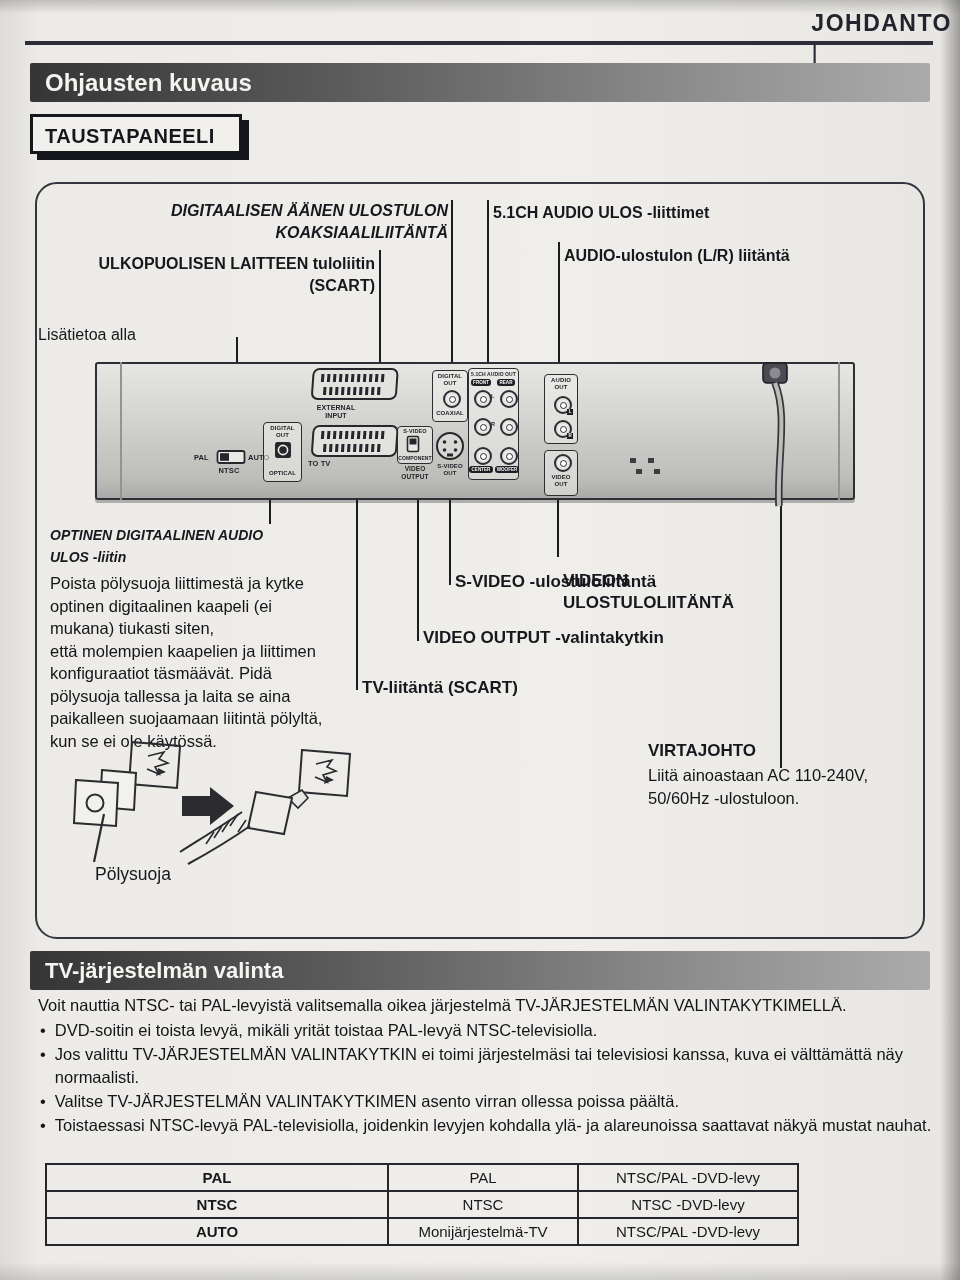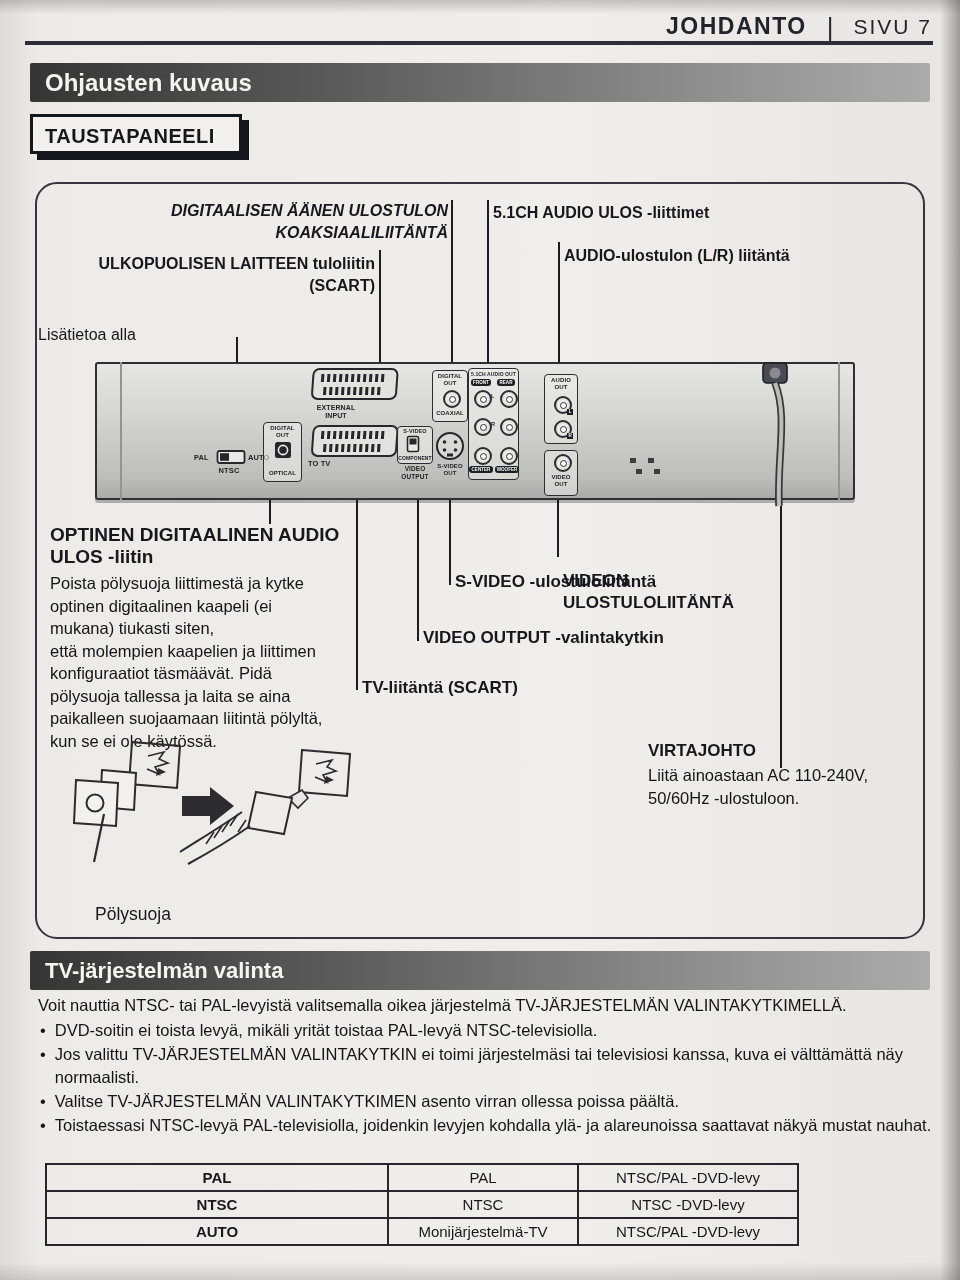--- a/index.html
+++ b/index.html
@@ -9,21 +9,21 @@
       linear-gradient(270deg, rgba(80,80,80,.5) 0, rgba(80,80,80,0) 20px),
       linear-gradient(180deg, rgba(110,110,110,.35) 0, rgba(110,110,110,0) 14px),
       linear-gradient(0deg, rgba(110,110,110,.25) 0, rgba(110,110,110,0) 18px),
       linear-gradient(90deg,#dedcd8 0,#edebe7 40px,#efeeea 60%,#e8e6e2 100%);}
   .abs{position:absolute;}
   .pre{white-space:pre-line;}
   .vline{position:absolute;width:2px;background:#1b1b22;}
   .callout{position:absolute;font-weight:bold;font-size:16px;line-height:22px;color:#17171e;}
   .callout.sub{font-weight:normal;}
   
-  .hdr{position:absolute;top:10px;right:28px;display:flex;align-items:baseline;color:#23232e;}
+  .hdr{position:absolute;top:10px;right:28px;display:flex;align-items:baseline;color:#23232e;flex-direction:column;}
   .hdr .t{font-weight:bold;font-size:23px;letter-spacing:1.5px;}
   .hdr .sep{font-size:26px;font-weight:300;margin:0 20px;color:#2a2a36;transform:translateY(2px);}
   .hdr .p{font-size:21px;letter-spacing:2px;}
   .hdr-rule{position:absolute;left:25px;top:41px;width:908px;height:3.5px;background:#2c2c3a;}
   
   .bar{position:absolute;left:30px;width:900px;height:39px;border-radius:2px;
     background:linear-gradient(90deg,#353535 0%,#5c5c5c 35%,#8f8f8f 75%,#ababab 100%);
     color:#f4f4f1;font-weight:bold;line-height:39px;padding-left:15px;box-sizing:border-box;}
   .bar1{top:63px;font-size:24px;}
   .bar2{top:951px;font-size:22px;}
@@ -263,21 +263,21 @@
     <path d="M40,25 C53,58 42,98 44,148" fill="none" stroke="#bcbcb8" stroke-width="4"></path>
   </svg>
 
   <div class="vline" style="left:269px;top:500px;height:24px;"></div>
   <div class="vline" style="left:557px;top:500px;height:57px;"></div>
   <div class="vline" style="left:449px;top:500px;height:85px;"></div>
   <div class="vline" style="left:417px;top:500px;height:141px;"></div>
   <div class="vline" style="left:356px;top:500px;height:190px;"></div>
   <div class="vline" style="left:780px;top:506px;height:262px;"></div>
 
-  <div class="callout pre" style="left:50px;top:524px;font-size:19px;">OPTINEN DIGITAALINEN AUDIO
+  <div class="callout pre" style="left:50px;top:524px;font-size:14px;font-style:italic;">OPTINEN DIGITAALINEN AUDIO
 ULOS -liitin</div>
   <div class="para pre" style="left:50px;top:572px;width:330px;">Poista pölysuoja liittimestä ja kytke
 optinen digitaalinen kaapeli (ei
 mukana) tiukasti siten,
 että molempien kaapelien ja liittimen
 konfiguraatiot täsmäävät. Pidä
 pölysuoja tallessa ja laita se aina
 paikalleen suojaamaan liitintä pölyltä,
 kun se ei ole käytössä.</div>
   <div class="callout pre" style="left:563px;top:522px;font-size:17px;margin-top:48px;">VIDEON
@@ -306,21 +306,21 @@
     <polygon points="256,36 264,40 254,44" fill="#2b2b30"></polygon>
 
     <polygon points="218,58 232,50 238,58 228,68" fill="#e8e7e3" stroke="#2b2b30" stroke-width="1.6"></polygon>
     <polygon points="186,52 222,58 214,94 178,88" fill="#eeede9" stroke="#2b2b30" stroke-width="2"></polygon>
     <path d="M180,86 C160,100 140,112 118,124" fill="none" stroke="#2b2b30" stroke-width="2"></path>
     <path d="M172,72 C152,86 132,98 110,112" fill="none" stroke="#2b2b30" stroke-width="2"></path>
     <path d="M176,80 l-8,12 M168,74 l-8,12 M160,80 l-8,12 M152,86 l-8,12 M144,92 l-8,12" stroke="#2b2b30" stroke-width="1.6"></path>
 
     <path d="M34,74 L24,122" stroke="#2b2b30" stroke-width="2.2"></path>
   </svg>
-  <div class="abs" style="left:95px;top:864px;font-size:17.5px;color:#17171d;margin-top:40px;">Pölysuoja</div>
+  <div class="abs" style="left:95px;top:864px;font-size:17.5px;color:#17171d;">Pölysuoja</div>
 
   <div class="bar bar2">TV-järjestelmän valinta</div>
 
   <div class="intro">Voit nauttia NTSC- tai PAL-levyistä valitsemalla oikea järjestelmä TV-JÄRJESTELMÄN VALINTAKYTKIMELLÄ.</div>
   <div class="bullets">
     <div class="bullet-row">
       <span class="dot">•</span>
       <span>DVD-soitin ei toista levyä, mikäli yrität toistaa PAL-levyä NTSC-televisiolla.</span>
     </div>
     <div class="bullet-row">

